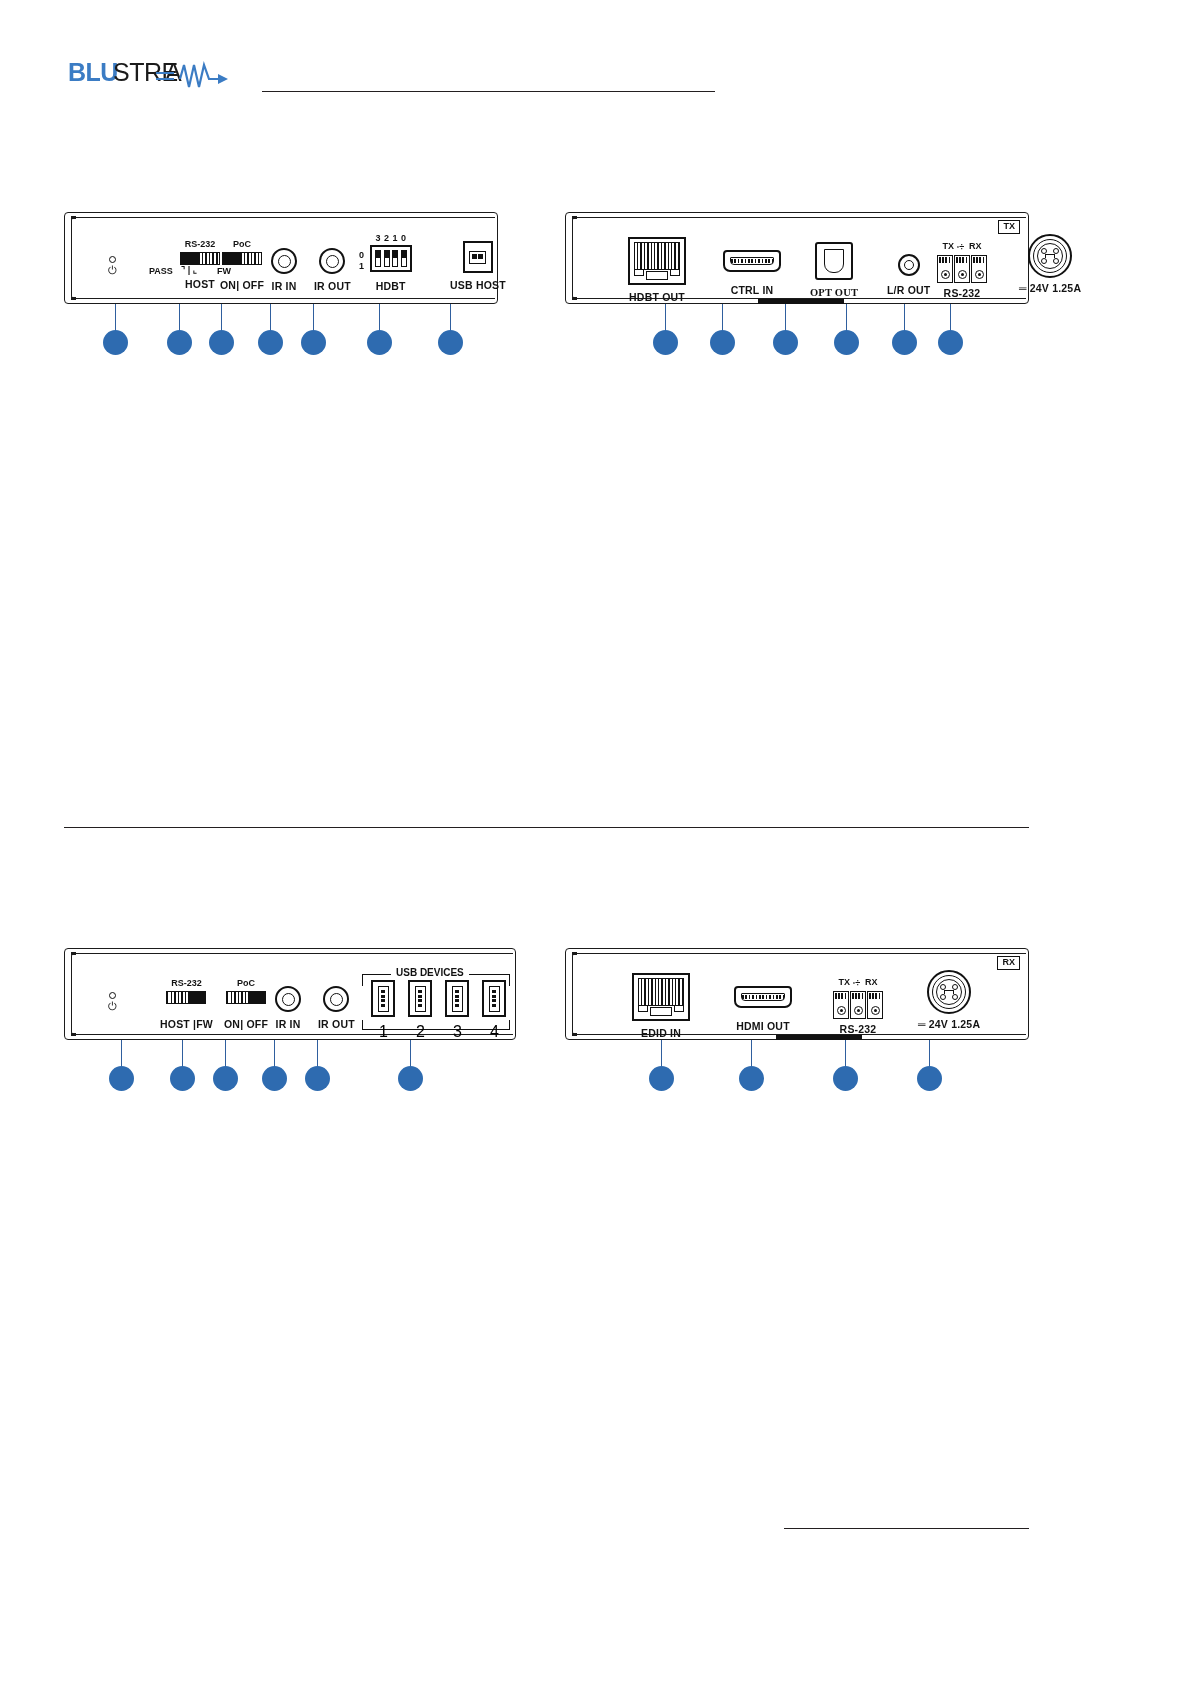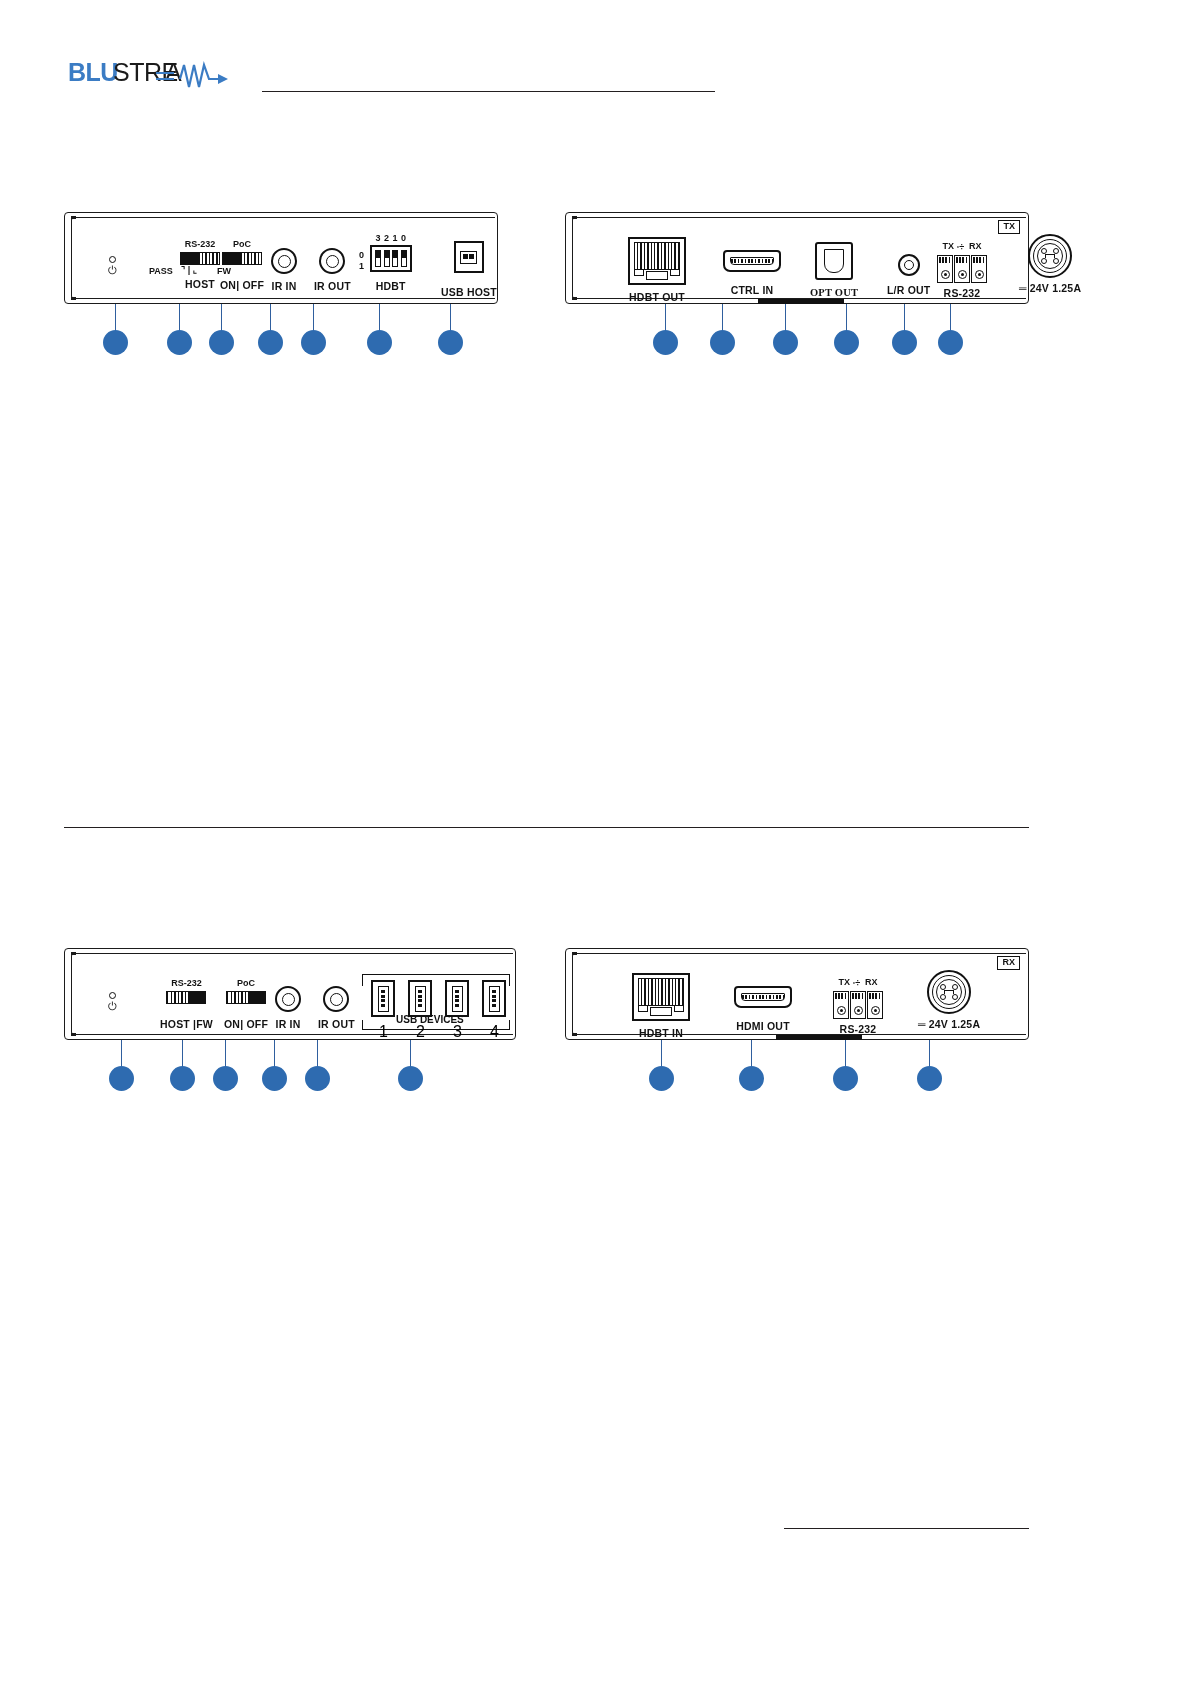--- a/index.html
+++ b/index.html
@@ -233,21 +233,21 @@
         <span class="dip">
           <span></span>
           <span></span>
           <span></span>
           <span></span>
         </span>
       </span>
       <span class="cap" style="margin-top:9px;">HDBT</span>
     </div>
 
-    <div class="port" style="left:377px;top:29px;gap:7px;">
+    <div class="port" style="left:386px;top:29px;">
       <span class="usbb">
           <i></i>
         </span>
       <span class="cap" style="margin-top:7px;">USB HOST</span>
     </div>
   </div>
 
   <div class="leader" style="left:115px;top:304px;height:28px;"></div>
   <div class="dot" style="left:103px;top:330px;"></div>
   <div class="leader" style="left:179px;top:304px;height:28px;"></div>
@@ -394,21 +394,21 @@
 
     <div class="port" style="left:254px;top:38px;">
       <span class="jack">
           <i></i>
         </span>
       <span class="cap">IR OUT</span>
     </div>
 
     <div style="position:absolute;left:298px;top:17px;width:148px;height:70px;">
       <div class="bracket" style="left:0;top:9px;width:148px;height:12px;"></div>
-      <div class="bracket-label" style="left:29px;top:3px;margin-top:47px;">USB DEVICES</div>
+      <div class="bracket-label" style="left:29px;top:3px;">USB DEVICES</div>
       <div class="bracket-bot" style="left:0;top:55px;width:148px;height:10px;"></div>
 
       <div class="port" style="left:9px;top:15px;">
         <span class="usba">
             <i>
               <b></b>
               <b></b>
               <b></b>
               <b></b>
             </i>
@@ -473,21 +473,21 @@
 
     <div class="badge" style="right:9px;top:8px;">RX</div>
 
     <div class="port" style="left:67px;top:25px;">
       <span class="rj45">
         <span class="body"></span>
           <span class="clipL"></span>
           <span class="tab"></span>
           <span class="clipR"></span>
       </span>
-      <span class="cap">HDBT IN</span>
+      <span class="cap">EDID IN</span>
     </div>
 
     <div class="port" style="left:169px;top:38px;">
       <span class="hdmi">
           <i></i>
         </span>
       <span class="cap" style="margin-top:13px;">HDMI OUT</span>
     </div>
 
     <div class="port" style="left:268px;top:30px;">

